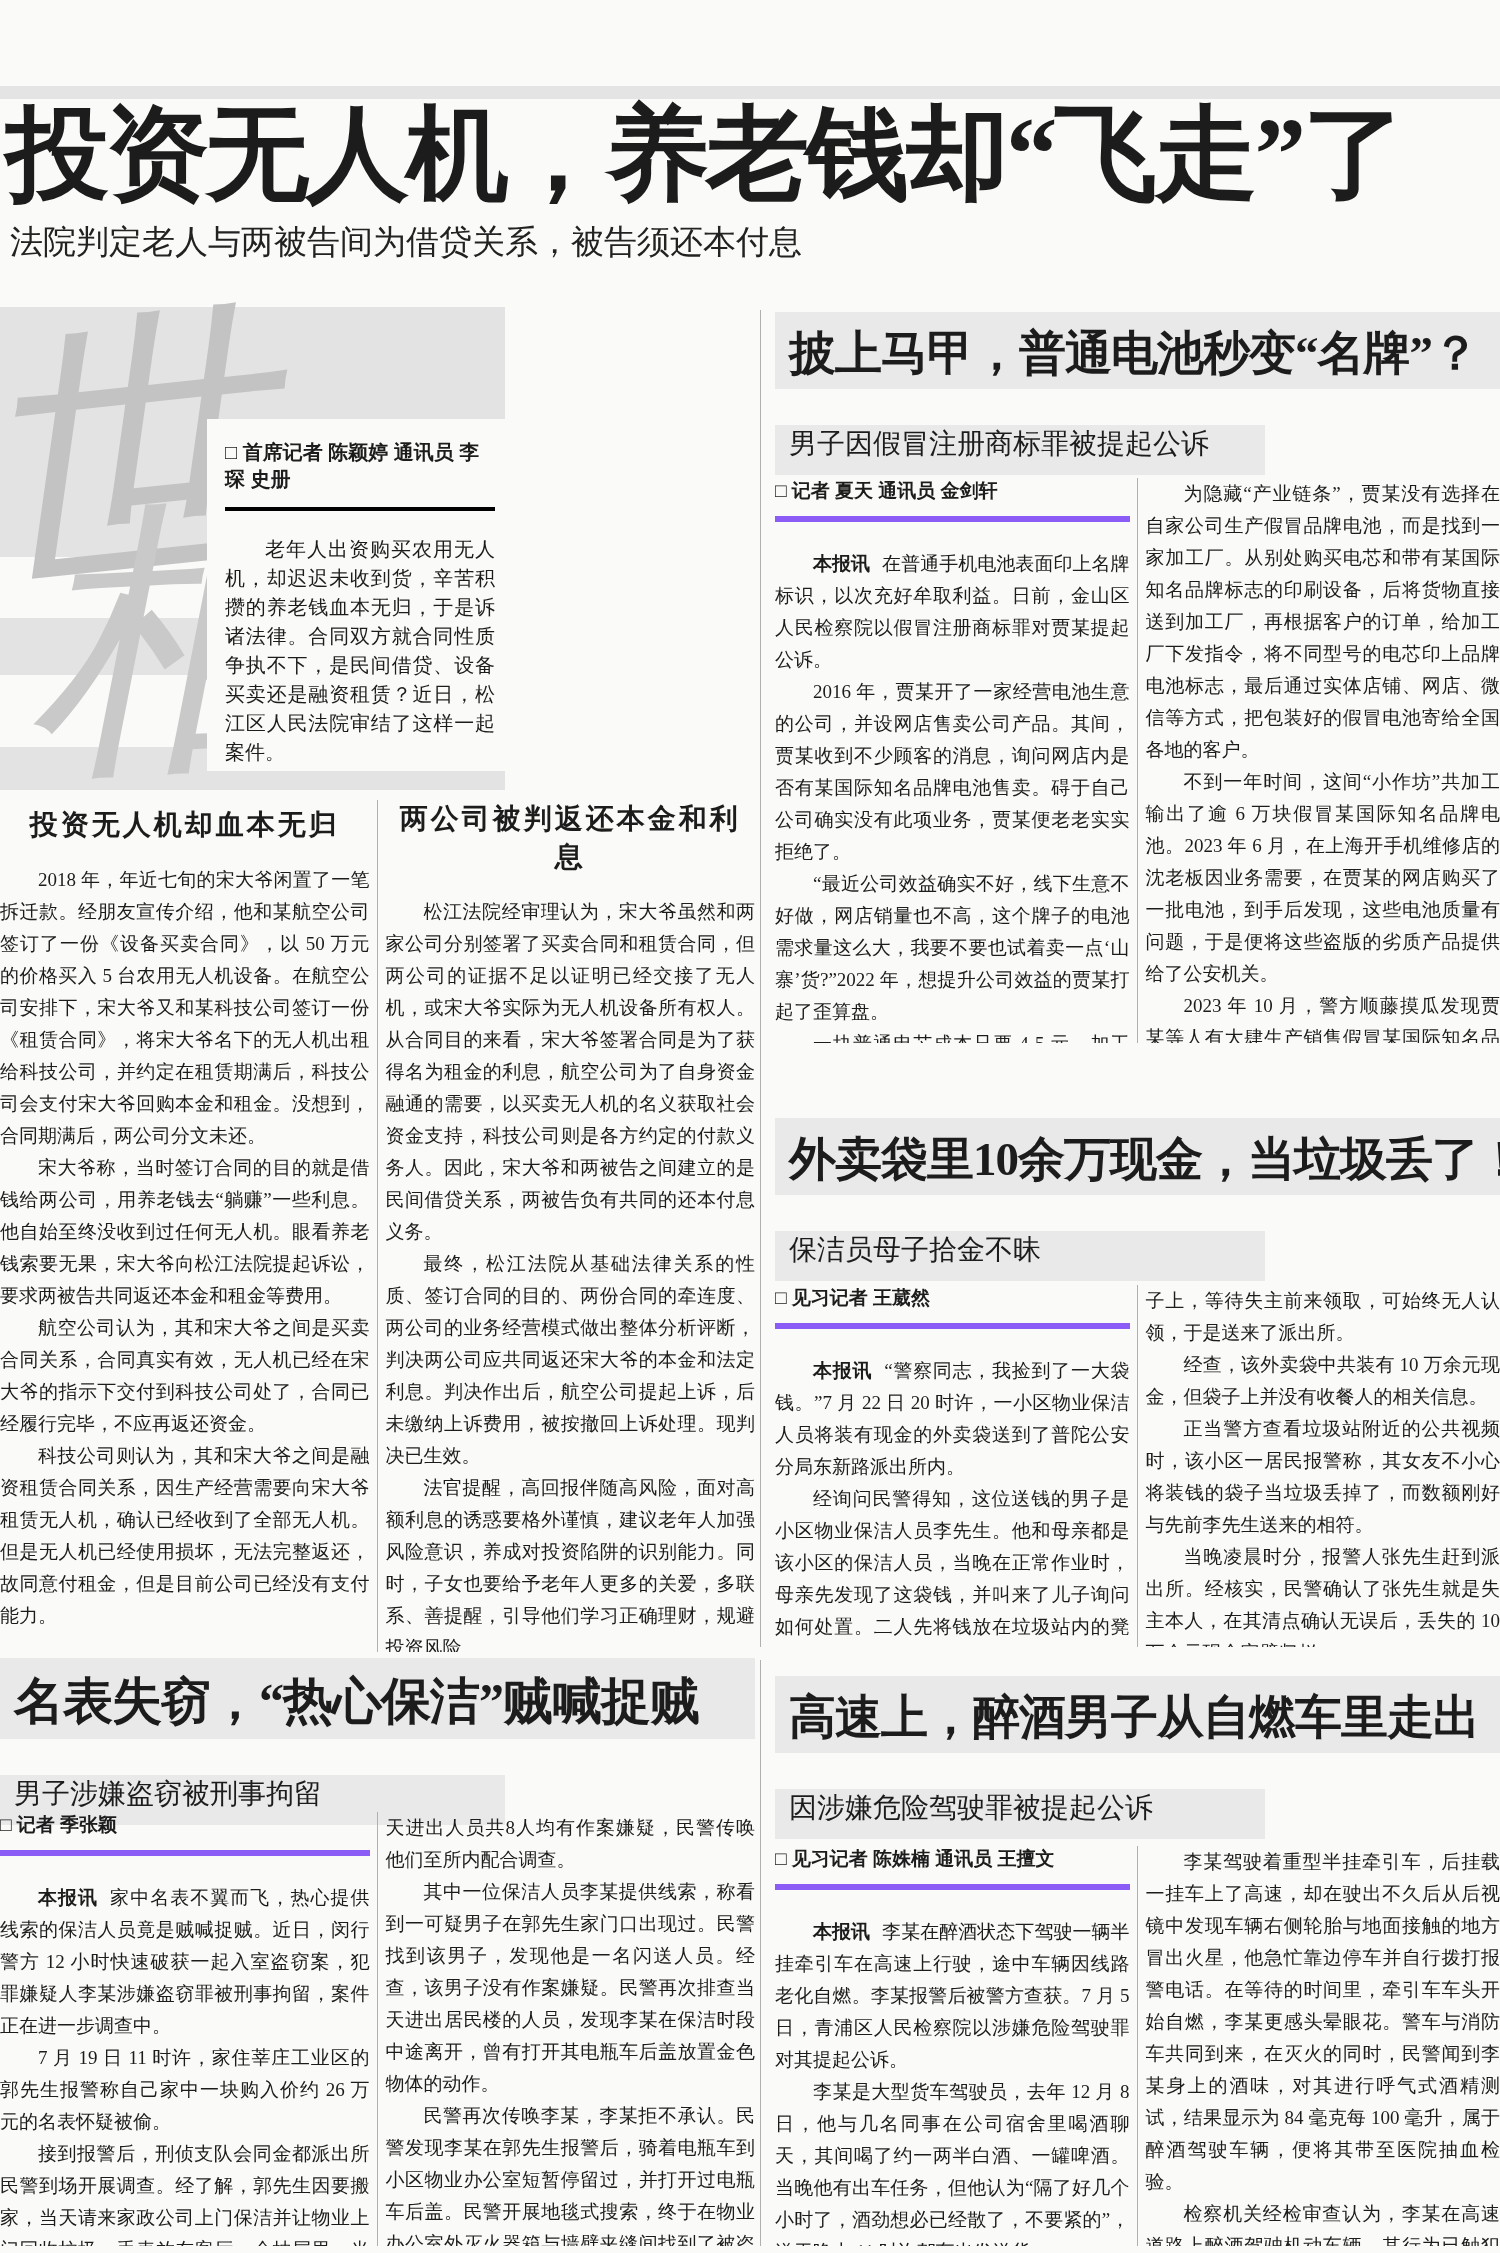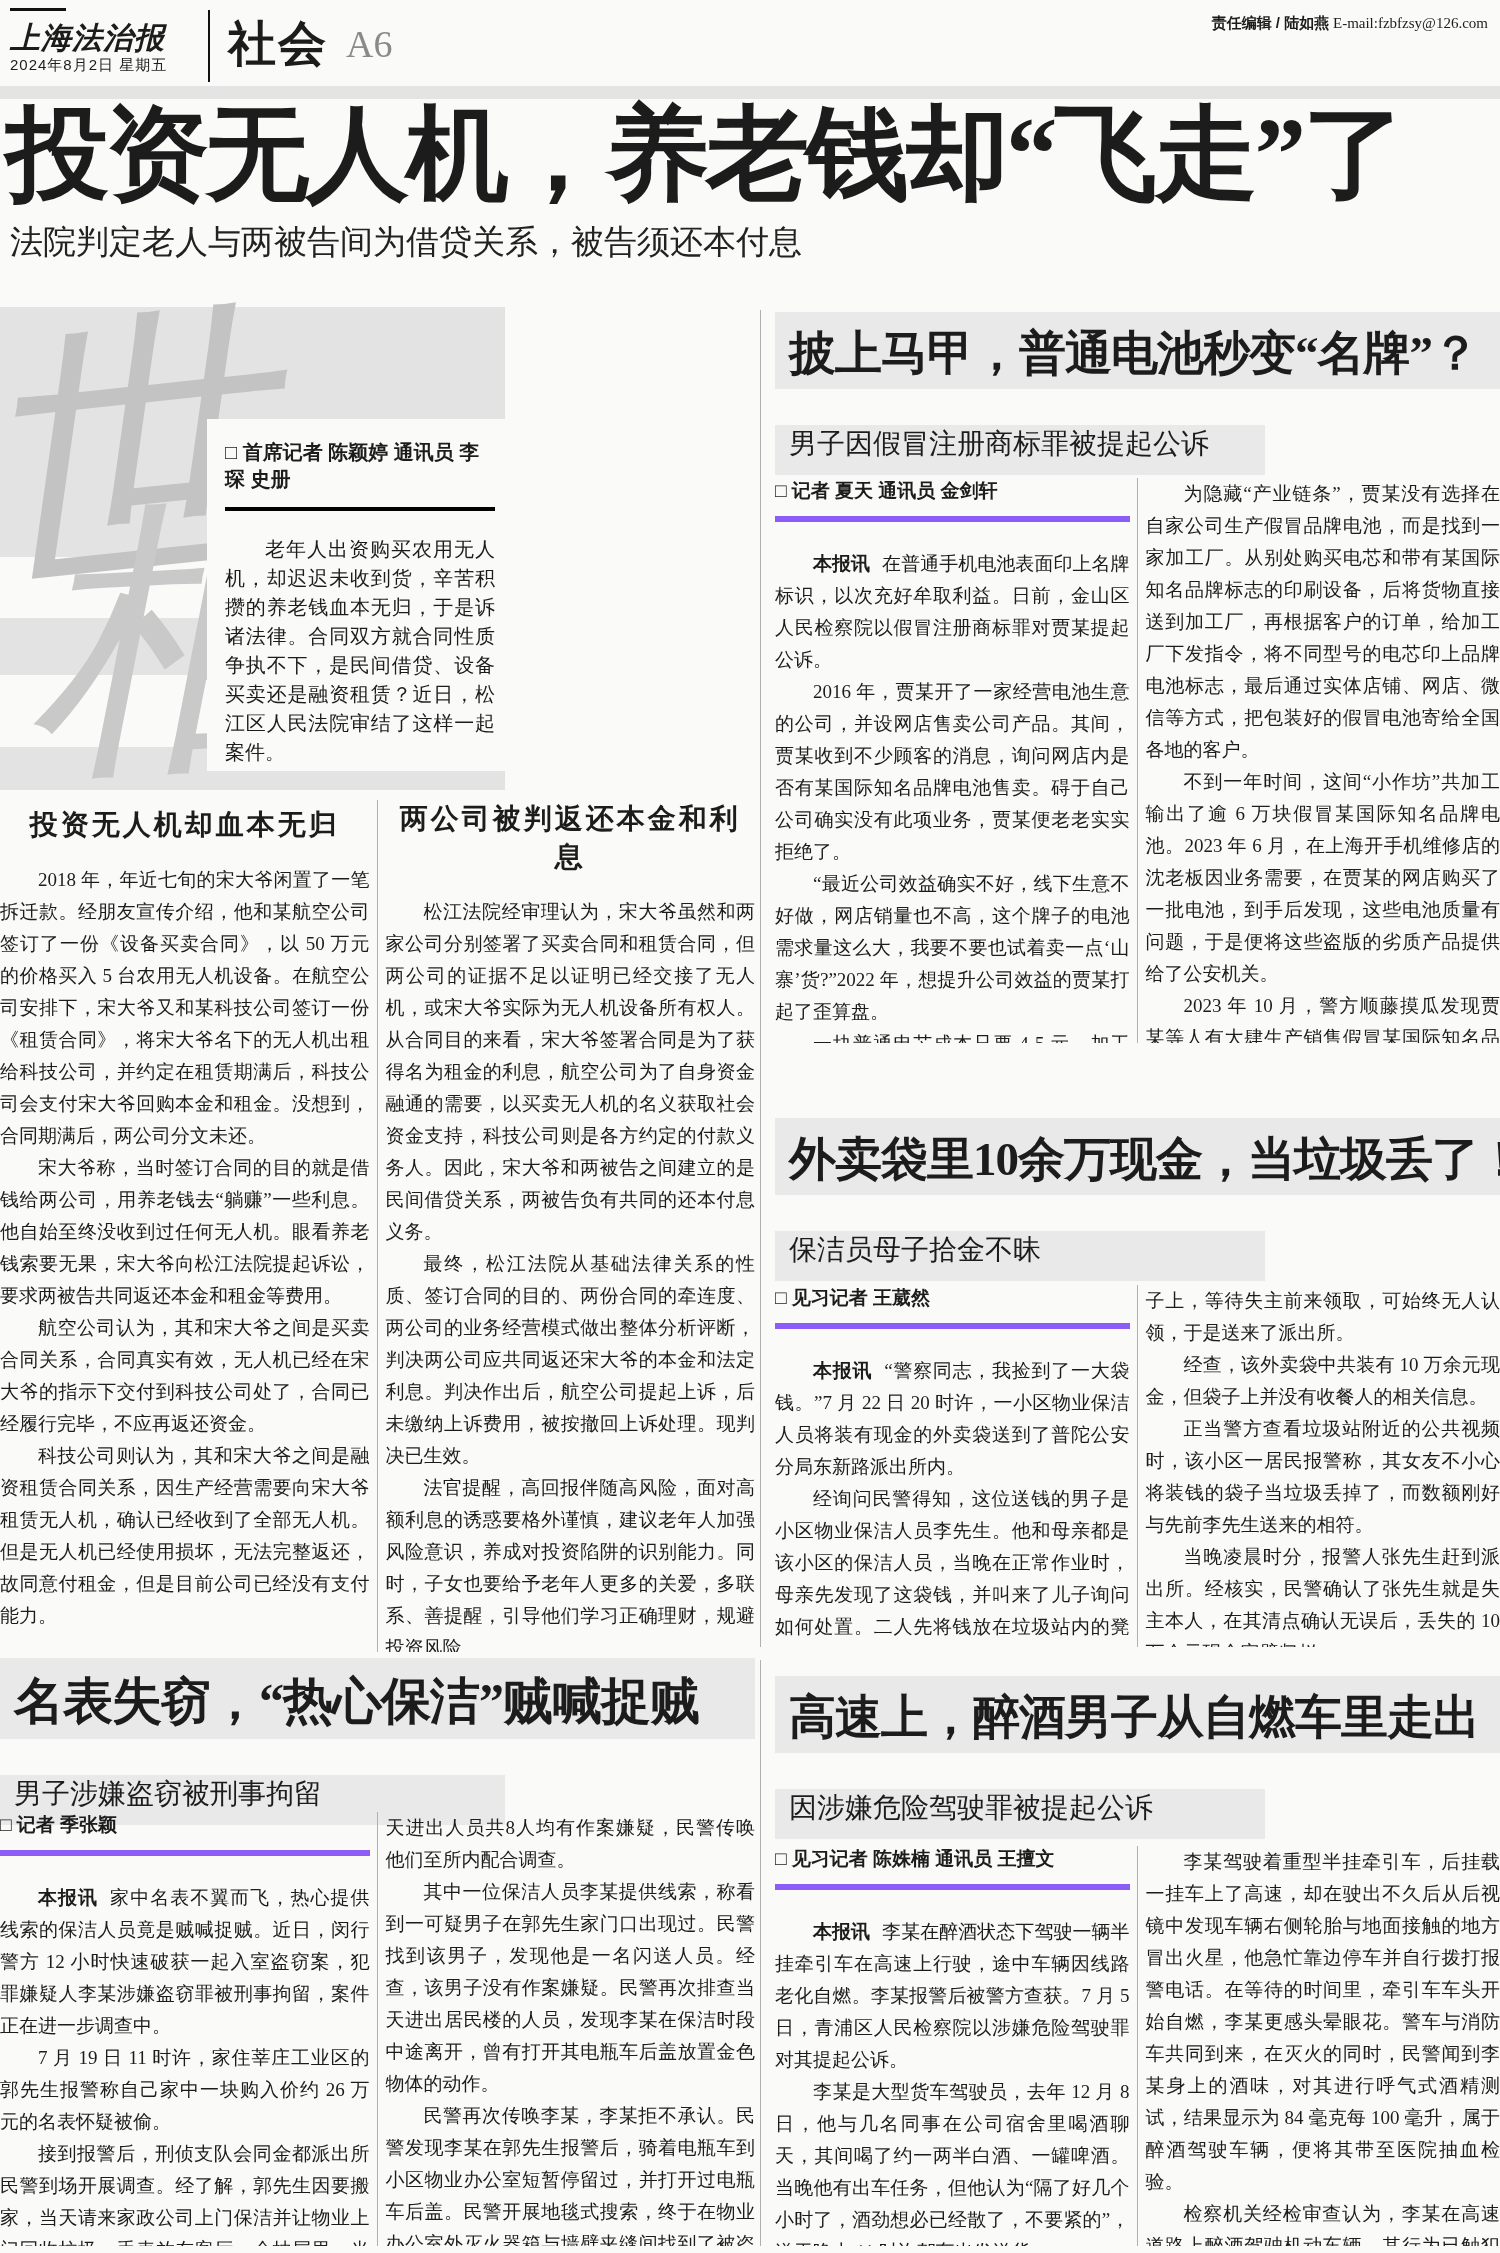--- a/index.html
+++ b/index.html
@@ -54,32 +54,20 @@
   .sh{background:#e9e9e9;font-family:Liberation Mono, monospace;font-size:28px;
       padding:0 12px 12px 14px;box-sizing:border-box;margin-top:36px;}
   
   .vrule{position:absolute;width:1px;background:#b0b0b0;}
 </style>
 </head>
 <body>
 
 <div class="page">
 
-  <div class="masthead">
-    <div class="logo-bar"></div>
-    <div class="paper-name">上海法治报</div>
-    <div class="date-line">2024年8月2日 星期五</div>
-    <div class="mast-div"></div>
-    <div class="section-name">社会</div>
-    <div class="page-no">A6</div>
-    <div class="editor-line">
-      <span class="lbl">责任编辑 / 陆如燕</span>
-      <span>E-mail:fzbfzsy@126.com</span>
-    </div>
-  </div>
 
   <div class="grayband"></div>
 
   <div class="lead-headline">投资无人机，养老钱却“飞走”了</div>
   <div class="lead-subhead">法院判定老人与两被告间为借贷关系，被告须还本付息</div>
 
   <div class="feature">
     <div class="graybox"></div>
     <div class="stripe1"></div>
     <div class="stripe2"></div>

